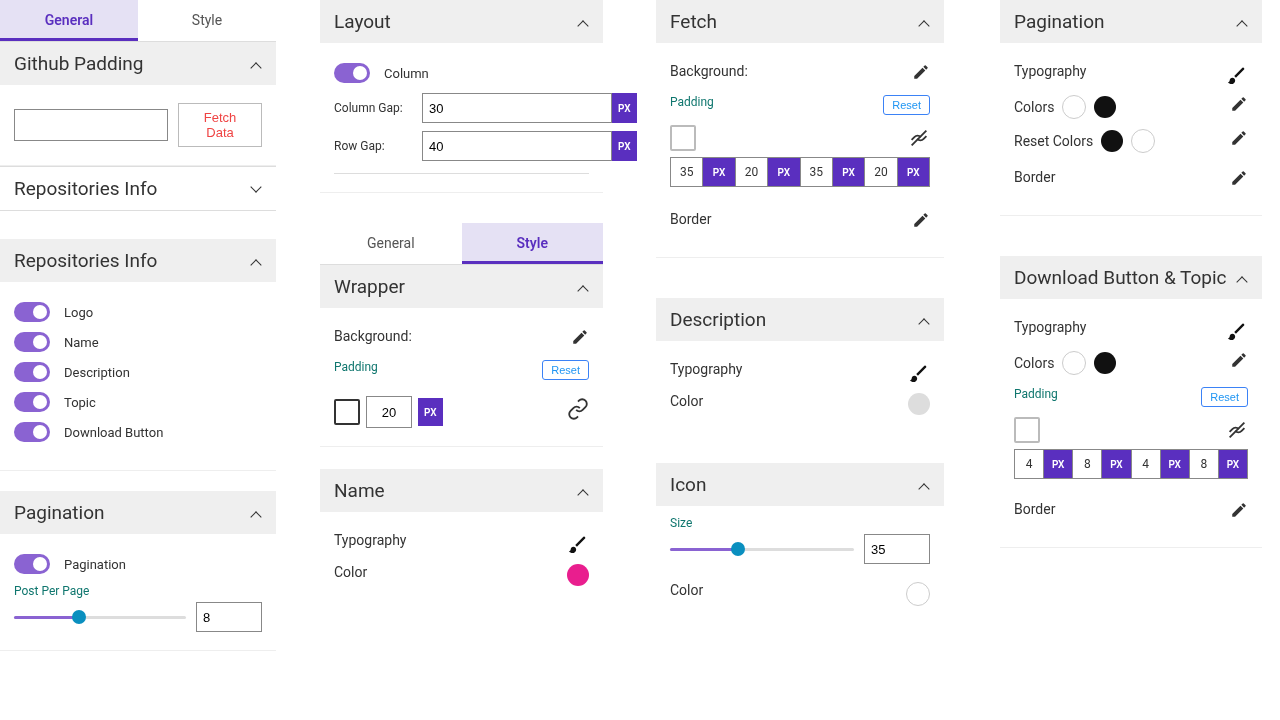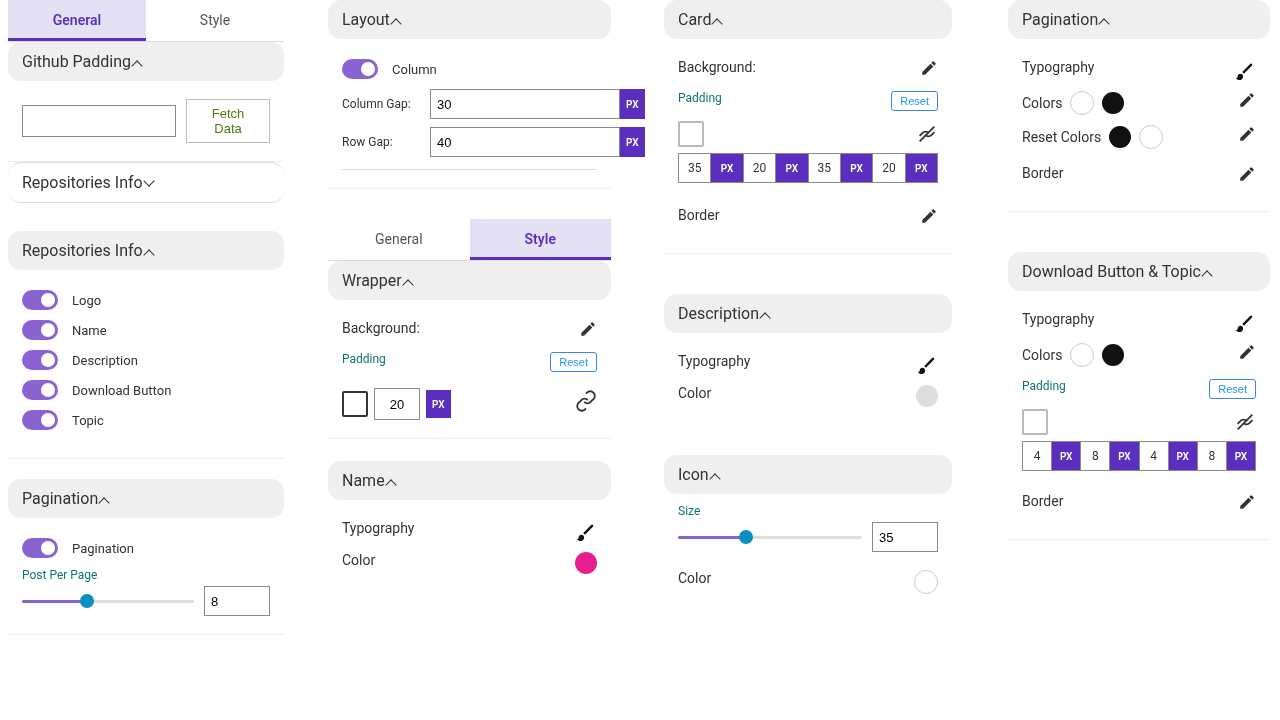--- a/index.html
+++ b/index.html
@@ -9,21 +9,20 @@
     color: #333;
     background: #fff;
     width: 1280px;
     height: 720px;
     overflow: hidden;
     position: relative;
   }
   .col {
     position: absolute;
     top: 0;
-    padding-left: 8px;
   }
   .col1 { left: 0;    width: 276px; }
   .col2 { left: 320px; width: 283px; }
   .col3 { left: 656px; width: 288px; }
   .col4 { left: 1000px; width: 262px; }
 
   
   .tabs {
     display: flex;
     border-bottom: 1px solid #ddd;
@@ -42,26 +41,25 @@
     background: #e5e1f4;
     color: #5a2fbf;
     font-weight: 600;
     border-bottom: 3px solid #5a2fbf;
   }
 
   
   .acc-head {
     background: #efefef;
     padding: 10px 14px;
-    font-size: 16px;
+    font-size: 19px;
     display: flex;
-    justify-content: flex-start;
+    justify-content: space-between;
     align-items: center;
     cursor: pointer;
-    border-radius: 13px;
   }
   .chev {
     width: 12px; height: 12px;
     display: inline-block;
     position: relative;
   }
   .chev::before {
     content:'';
     position:absolute;
     width:7px;height:7px;
@@ -80,21 +78,21 @@
   .tinput {
     border: 1px solid #888;
     height: 30px;
     padding: 0 6px;
     font-size: 13px;
   }
   .fetch-row { display:flex; gap:10px; align-items:center; margin-top:8px;}
   .fetch-btn {
     border:1px solid #bbb;
     background:#fff;
-    color:#4d7c0f;
+    color:#ef4444;
     padding: 6px 12px;
     font-size:13px;
     cursor:pointer;
   }
 
   
   .tog-row { display:flex; align-items:center; gap:14px; margin: 10px 0;}
   .tog {
     width:36px;height:20px;border-radius:10px;background:#8a63d2;position:relative;
     cursor:pointer;
@@ -189,25 +187,25 @@
     <div class="tog-row">
         <div class="tog"></div>
         <span>Name</span>
       </div>
     <div class="tog-row">
         <div class="tog"></div>
         <span>Description</span>
       </div>
     <div class="tog-row">
         <div class="tog"></div>
+        <span>Topic</span>
+      </div>
+    <div class="tog-row">
+        <div class="tog"></div>
         <span>Download Button</span>
-      </div>
-    <div class="tog-row">
-        <div class="tog"></div>
-        <span>Topic</span>
       </div>
   </div>
 
   <div style="height:20px"></div>
 
   <div class="acc-head">
     <span>Pagination</span>
     <span class="chev up"></span>
   </div>
   <div class="acc-body">
@@ -303,21 +301,21 @@
     </div>
     <div class="ctrl-row">
       <span class="lbl">Color</span>
       <span class="swatch sw-pink"></span>
     </div>
   </div>
 </div>
 
 <div class="col col3">
   <div class="acc-head">
-    <span>Card</span>
+    <span>Fetch</span>
     <span class="chev up"></span>
   </div>
   <div class="acc-body">
     <div class="ctrl-row">
       <span class="lbl">Background:</span>
       <span class="pencil"><svg viewBox="0 0 24 24">
             <path d="M3 17.25V21h3.75l11-11-3.75-3.75-11 11zM20.7 7.05a1 1 0 0 0 0-1.4l-2.35-2.35a1 1 0 0 0-1.4 0l-1.85 1.85 3.75 3.75 1.85-1.85z" fill="#333"></path>
           </svg></span>
     </div>
     <div class="ctrl-row" style="margin-top:14px">

